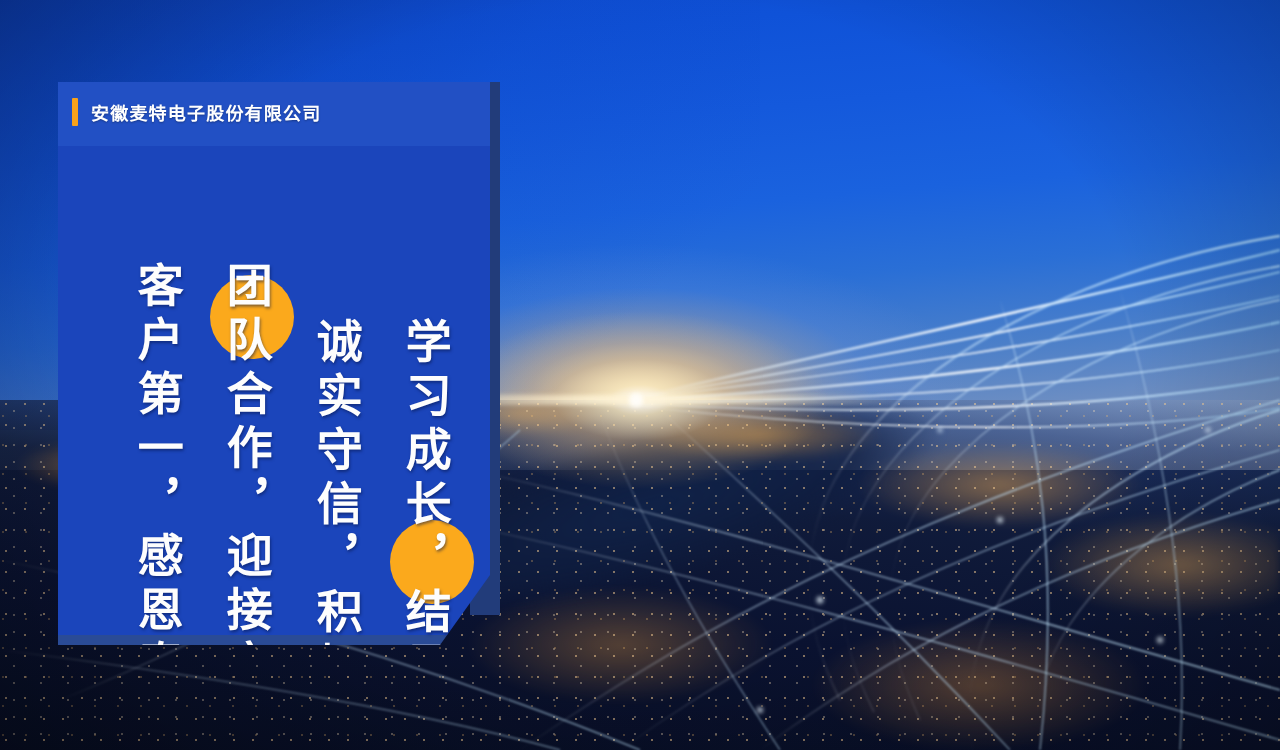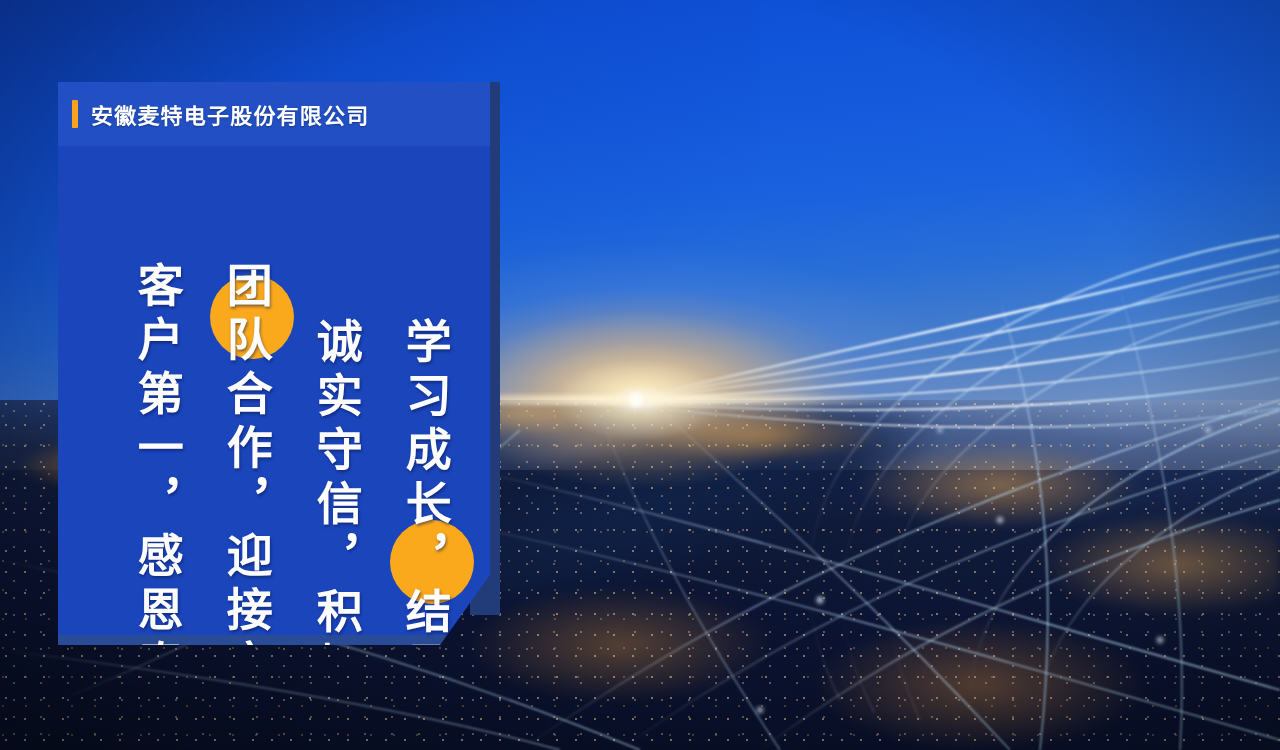--- a/index.html
+++ b/index.html
@@ -108,21 +108,21 @@
     position:absolute;left:0;top:0;width:432px;height:64px;
     background:#2250c4;
   }
   .head-row{
     position:absolute;left:14px;top:16px;display:flex;align-items:center;gap:13px;
   }
   .accent-bar{
     width:6px;height:28px;background:#f9a21a;border-radius:1px;
   }
   .company-title{
-    color:#ffffff;font-size:22px;font-weight:bold;letter-spacing:1.2px;
+    color:#ffffff;font-size:18px;font-weight:bold;letter-spacing:1.2px;
     font-family:"Liberation Serif","DejaVu Serif",serif;
     text-shadow:0 1px 2px rgba(0,0,0,.30);white-space:nowrap;
   }
 
   
   .slogans{position:absolute;left:0;top:64px;width:432px;height:499px;}
   .col{
     position:absolute;
     writing-mode:vertical-rl;
     text-orientation:upright;

